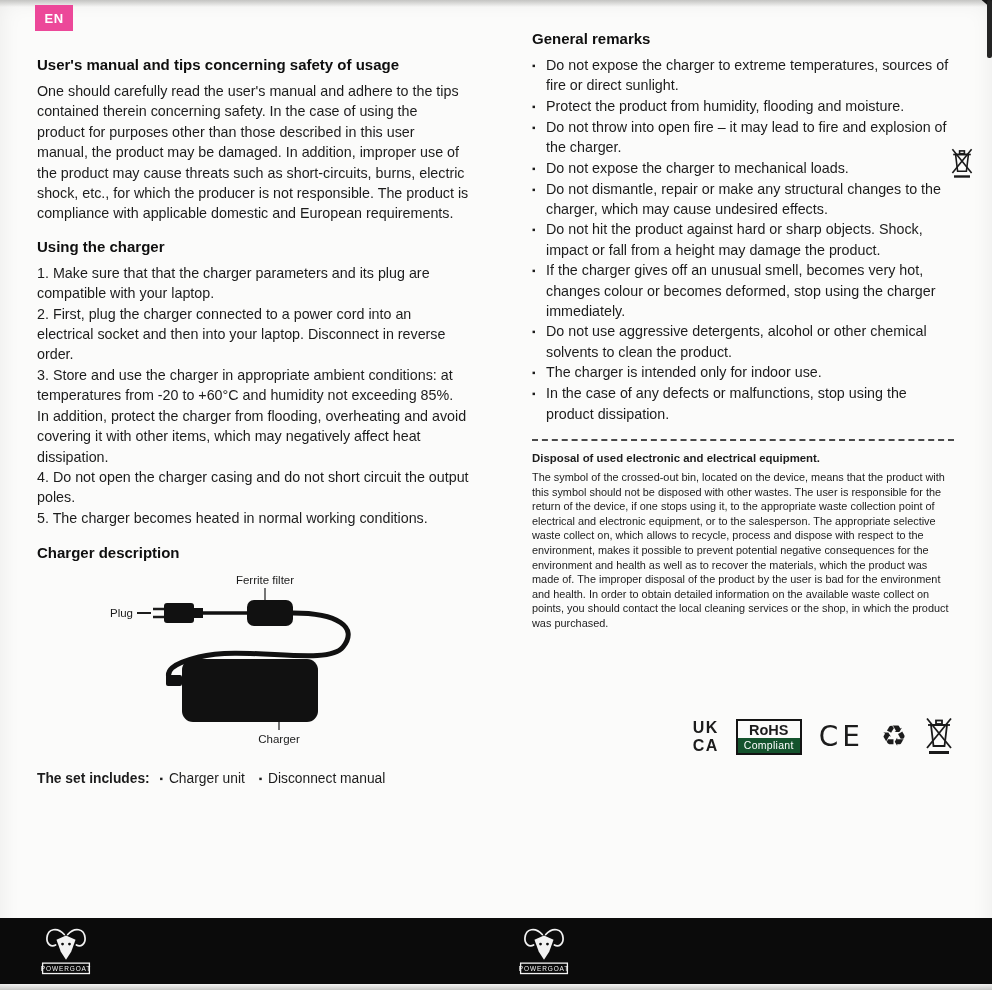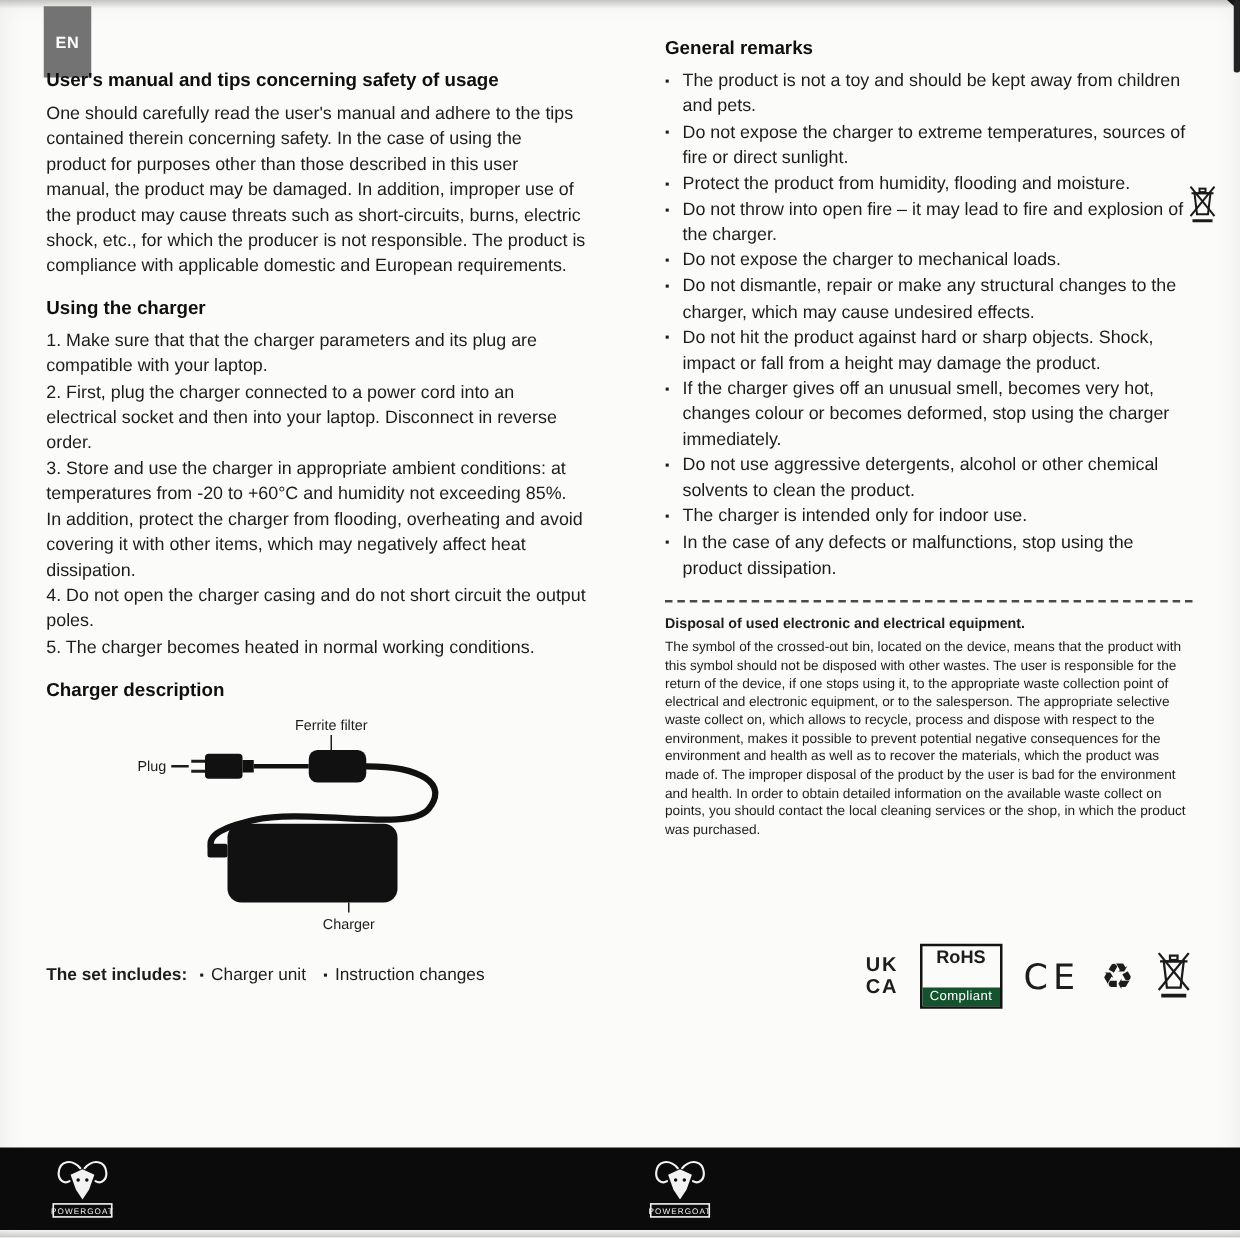--- a/index.html
+++ b/index.html
@@ -11,21 +11,21 @@
   }
   .scan-top{position:absolute;top:0;left:0;right:0;height:7px;
     background:linear-gradient(#c4c4c2,rgba(196,196,194,0));}
   .corner-mark{position:absolute;top:0;right:0;width:16px;height:9px;background:#161616;
     clip-path:polygon(35% 0,100% 0,100% 100%);}
   .edge-mark{position:absolute;right:0;top:206;width:5px;height:58px;background:#242424;border-radius:2px;}
   .scan-bottom{position:absolute;left:0;right:0;bottom:0;height:6px;
     background:linear-gradient(rgba(190,190,188,0),#c9c9c7);}
 
   .en-badge{
-    position:absolute;left:35px;top:5px;width:38px;height:57px;background:#737373;
+    position:absolute;left:35px;top:5px;width:38px;height:26px;background:#ec4899;
     color:#fff;font-size:13px;font-weight:700;letter-spacing:.5px;
     display:flex;align-items:center;justify-content:center;
   }
 
   .col{position:absolute;}
   .col-left{left:37px;top:56px;width:432px;}
   .col-right{left:532px;top:30px;width:424px;}
 
   h2{font-size:15px;font-weight:700;color:#0f0f0f;margin:0 0 8px;}
   .h-using{margin-top:14px;}
@@ -38,21 +38,21 @@
   ul.remarks li::before{content:"\25AA";flex:0 0 14px;font-size:10px;line-height:21px;color:#1c1c1c;}
   ul.remarks li span{flex:1;}
 
   .dashes{border-top:2px dashed #4a4a4a;margin:15px 2px 11px 0;height:0;}
   .disposal-h{font-size:11.4px;font-weight:700;margin:0 0 6px;}
   .disposal-p{font-size:10.9px;line-height:14.6px;margin:0;}
 
   .marks{display:flex;align-items:center;justify-content:flex-end;gap:17px;margin-top:84px;padding-right:2px;}
   .ukca{font-weight:700;font-size:16px;line-height:17.5px;letter-spacing:1.5px;text-align:center;}
   .rohs{border:2.5px solid #141414;text-align:center;min-width:62px;}
-  .rohs-top{font-size:14.5px;font-weight:700;padding:1px 6px 16px;}
+  .rohs-top{font-size:14.5px;font-weight:700;padding:1px 6px 0;}
   .rohs-bottom{background:#14532d;color:#fff;font-size:10.5px;padding:1px 5px 2px;letter-spacing:.3px;}
   .ce{font-size:28px;font-weight:500;letter-spacing:4px;font-family:"DejaVu Sans",sans-serif;}
   .recycle::before{content:"\267B";font-size:29px;line-height:1;font-family:"DejaVu Sans",sans-serif;}
 
   .weee-top{position:absolute;right:18px;top:146px;}
 
   .diagram{margin-top:6px;}
   .set-includes{font-size:13.8px;margin-top:16px;}
   .set-includes b{font-weight:700;margin-right:6px;}
   .set-includes .itm{margin-right:10px;}
@@ -114,30 +114,27 @@
         <rect x="145" y="90" width="136" height="63" rx="11" fill="#111"></rect>
 
         <line x1="242" y1="153" x2="242" y2="161" stroke="#1c1c1c" stroke-width="1.2"></line>
         <text x="242" y="174" text-anchor="middle" font-size="11.5" fill="#1c1c1c">Charger</text>
       </svg>
     </div>
 
     <p class="set-includes">
       <b>The set includes:</b>
       <span class="itm">Charger unit</span>
-      <span class="itm">Instruction changes</span>
+      <span class="itm">Disconnect manual</span>
     </p>
   </div>
 
   <div class="col col-right">
     <h2>General remarks</h2>
     <ul class="remarks">
-      <li>
-          <span>The product is not a toy and should be kept away from children and pets.</span>
-        </li>
       <li>
           <span>Do not expose the charger to extreme temperatures, sources of fire or direct sunlight.</span>
         </li>
       <li>
           <span>Protect the product from humidity, flooding and moisture.</span>
         </li>
       <li>
           <span>Do not throw into open fire – it may lead to fire and explosion of the charger.</span>
         </li>
       <li>

